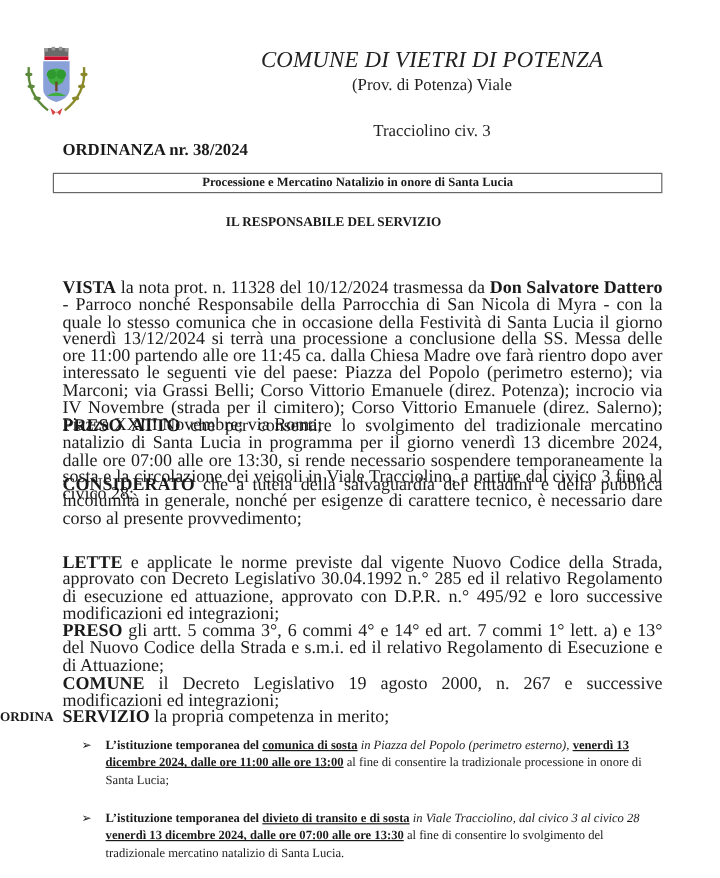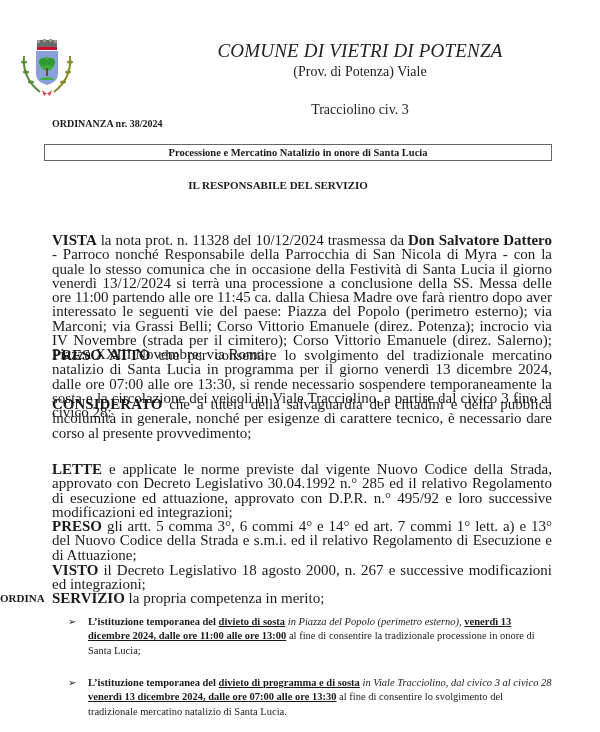--- a/index.html
+++ b/index.html
@@ -14,21 +14,21 @@
     position: absolute; left: 160px; width: 400px; top: 40px; text-align: center;
     font-style: italic; font-size: 19px; letter-spacing: 0.2px; color: #222;
   }
   .comune-sub {
     position: absolute; left: 160px; width: 400px; text-align: center;
     font-size: 14px; line-height: 12px; color: #222;
   }
   .sub1 { top: 66px; } .sub2 { top: 78px; margin-top: 26px; } .sub3 { top: 90px; }
 
   .ordinanza-num {
-    position: absolute; left: 52px; top: 118px; font-weight: bold; font-size: 10px;
+    position: absolute; left: 52px; top: 118px; font-weight: bold; font-size: 14px;
   }
   .subject-box {
     position: absolute; left: 44px; top: 144px; width: 508px; height: 17px;
     border: 1px solid #666; box-sizing: border-box;
     text-align: center; font-weight: bold; font-size: 10.5px; line-height: 15px;
   }
   .responsabile {
     position: absolute; left: 0; width: 556px; top: 179px; text-align: center;
     font-weight: bold; font-size: 11px;
   }
@@ -107,28 +107,28 @@
 <div class="para p-vista"><b>VISTA</b><span> la nota prot. n. 11328 del 10/12/2024 trasmessa da </span><b>Don Salvatore Dattero</b><span> - Parroco nonché Responsabile della Parrocchia di San Nicola di Myra - con la quale lo stesso comunica che in occasione della Festività di Santa Lucia il giorno venerdì 13/12/2024 si terrà una processione a conclusione della SS. Messa delle ore 11:00 partendo alle ore 11:45 ca. dalla Chiesa Madre ove farà rientro dopo aver interessato le seguenti vie del paese: Piazza del Popolo (perimetro esterno); via Marconi; via Grassi Belli; Corso Vittorio Emanuele (direz. Potenza); incrocio via IV Novembre (strada per il cimitero); Corso Vittorio Emanuele (direz. Salerno); Piazza XXIII Novembre; via Roma;</span></div>
 
 <div class="para p-preso"><b>PRESO ATTO</b><span> che per consentire lo svolgimento del tradizionale mercatino natalizio di Santa Lucia in programma per il giorno venerdì 13 dicembre 2024, dalle ore 07:00 alle ore 13:30, si rende necessario sospendere temporaneamente la sosta e la circolazione dei veicoli in Viale Tracciolino, a partire dal civico 3 fino al civico 28;</span></div>
 
 <div class="para p-considerato"><b>CONSIDERATO</b><span> che a tutela della salvaguardia dei cittadini e della pubblica incolumità in generale, nonché per esigenze di carattere tecnico, è necessario dare corso al presente provvedimento;</span></div>
 
 <div class="para p-lette"><b>LETTE</b><span> e applicate le norme previste dal vigente Nuovo Codice della Strada, approvato con Decreto Legislativo 30.04.1992 n.° 285 ed il relativo Regolamento di esecuzione ed attuazione, approvato con D.P.R. n.° 495/92 e loro successive modificazioni ed integrazioni;</span></div>
 
 <div class="para p-visti"><b>PRESO</b><span> gli artt. 5 comma 3°, 6 commi 4° e 14° ed art. 7 commi 1° lett. a) e 13° del Nuovo Codice della Strada e s.m.i. ed il relativo Regolamento di Esecuzione e di Attuazione;</span></div>
 
-<div class="para p-visto"><b>VISTO</b><span> il Decreto Legislativo 18 agosto 2000, n. 267 e successive modificazioni ed integrazioni;</span></div>
+<div class="para p-visto"><b>COMUNE</b><span> il Decreto Legislativo 19 agosto 2000, n. 267 e successive modificazioni ed integrazioni;</span></div>
 
 <div class="para p-accertata"><b>SERVIZIO</b><span> la propria competenza in merito;</span></div>
 
 <div class="ordina">ORDINA</div>
 
 <div class="order-item o1">
   <span class="bullet">➢</span>
-  <b>L’istituzione temporanea del </b><b class="u">divieto di sosta</b><i class="i"> in Piazza del Popolo (perimetro esterno),</i>
+  <b>L’istituzione temporanea del </b><b class="u">comunica di sosta</b><i class="i"> in Piazza del Popolo (perimetro esterno),</i>
   <b class="u">venerdì 13 dicembre 2024, dalle ore 11:00 alle ore 13:00</b><span> al fine di consentire la tradizionale processione in onore di Santa Lucia;</span>
 </div>
 
 <div class="order-item o2">
   <span class="bullet">➢</span>
-  <b>L’istituzione temporanea del </b><b class="u">divieto di programma e di sosta</b><i class="i"> in Viale Tracciolino, dal civico 3 al civico 28 </i><b class="u">venerdì 13 dicembre 2024, dalle ore 07:00 alle ore 13:30</b><span> al fine di consentire lo svolgimento del tradizionale mercatino natalizio di Santa Lucia.</span>
+  <b>L’istituzione temporanea del </b><b class="u">divieto di transito e di sosta</b><i class="i"> in Viale Tracciolino, dal civico 3 al civico 28 </i><b class="u">venerdì 13 dicembre 2024, dalle ore 07:00 alle ore 13:30</b><span> al fine di consentire lo svolgimento del tradizionale mercatino natalizio di Santa Lucia.</span>
 </div>
 
 </body></html>

